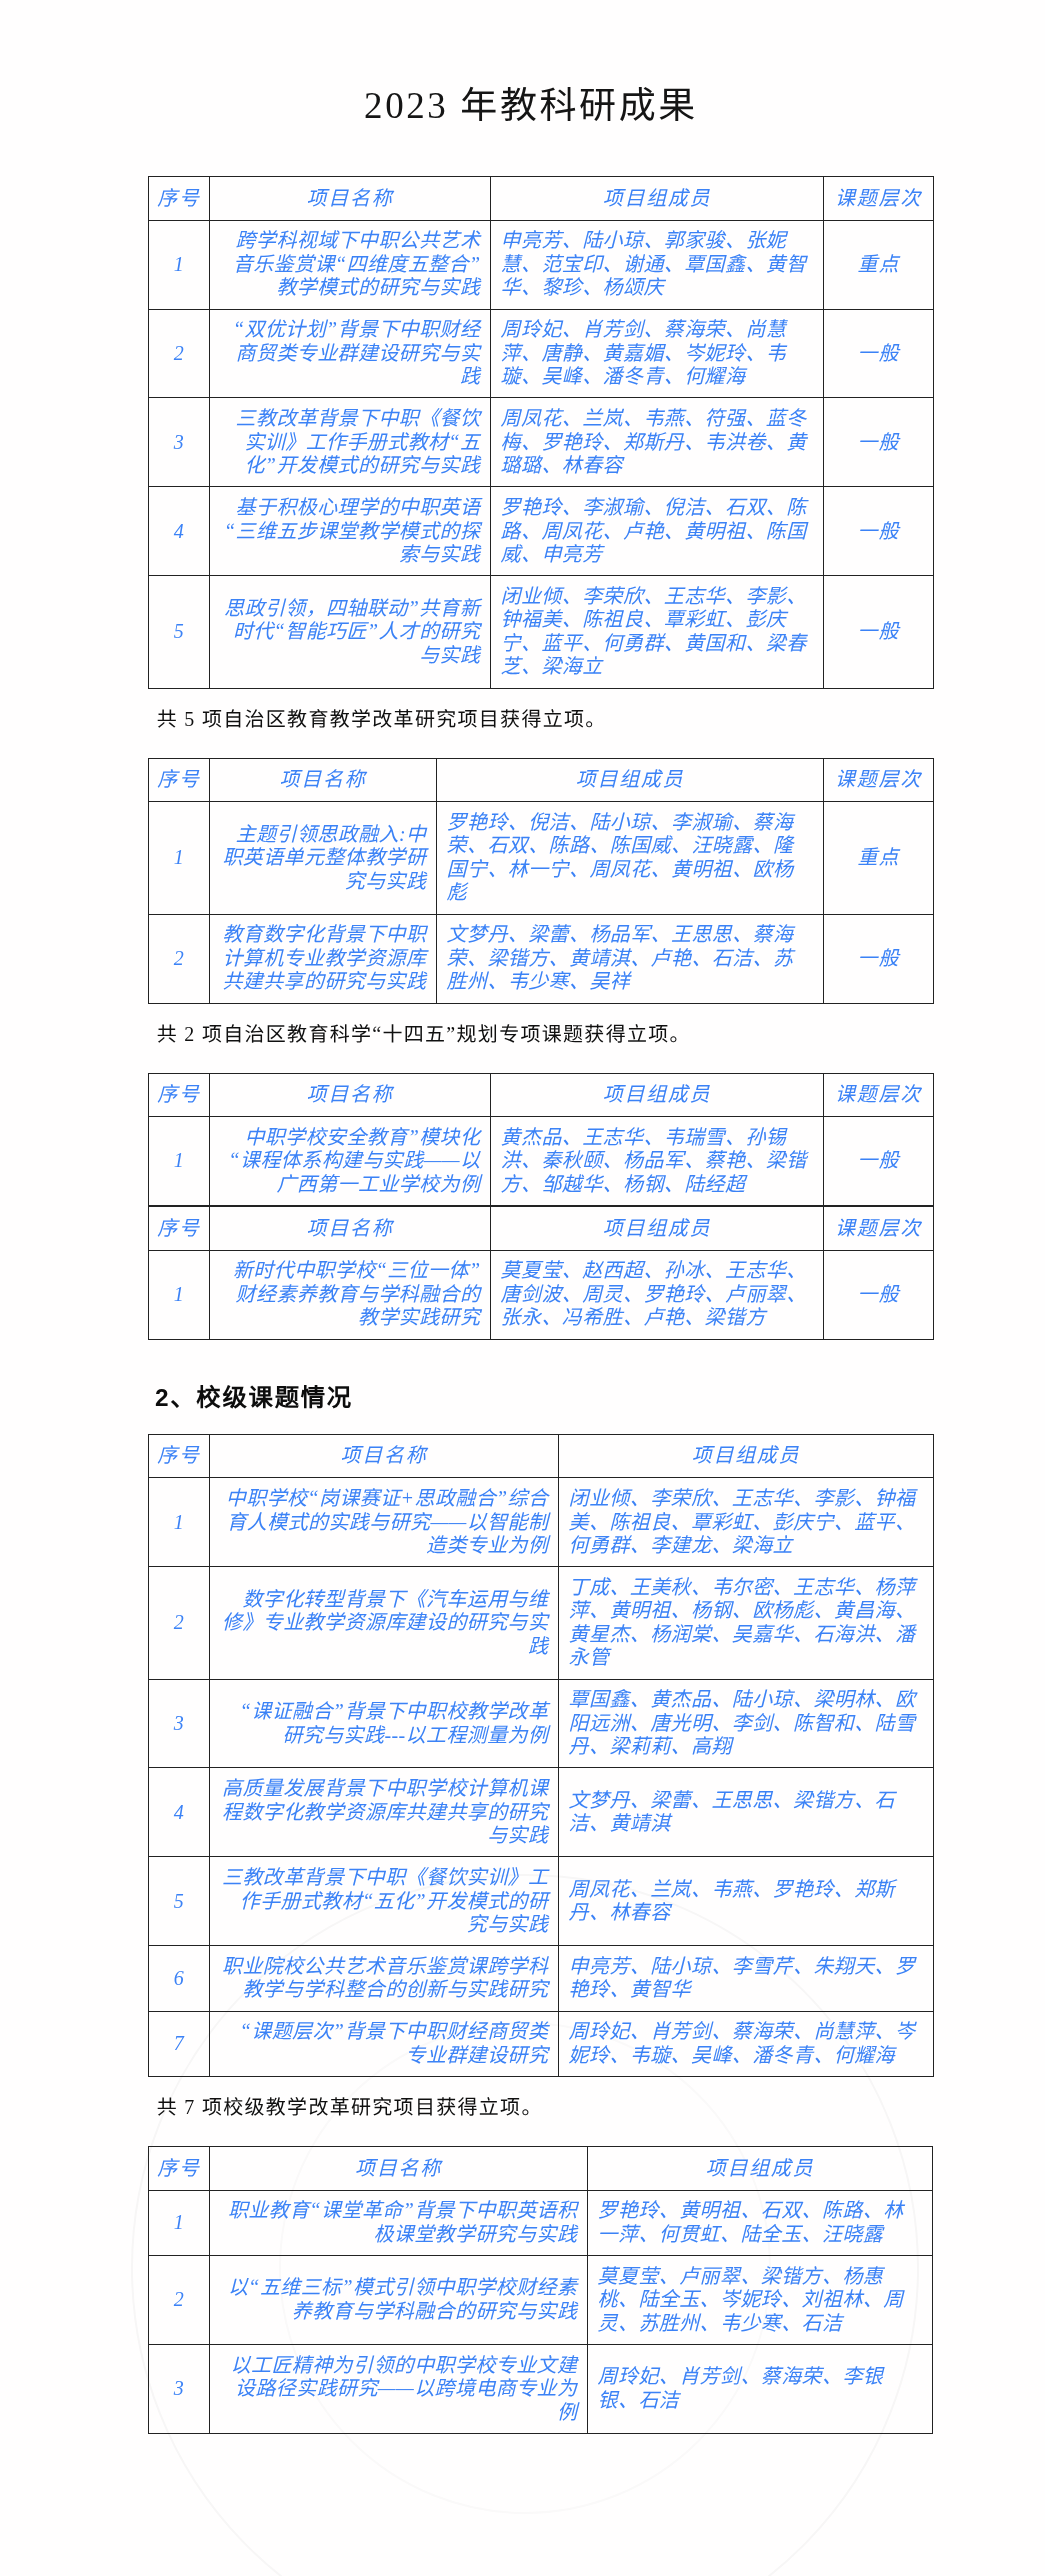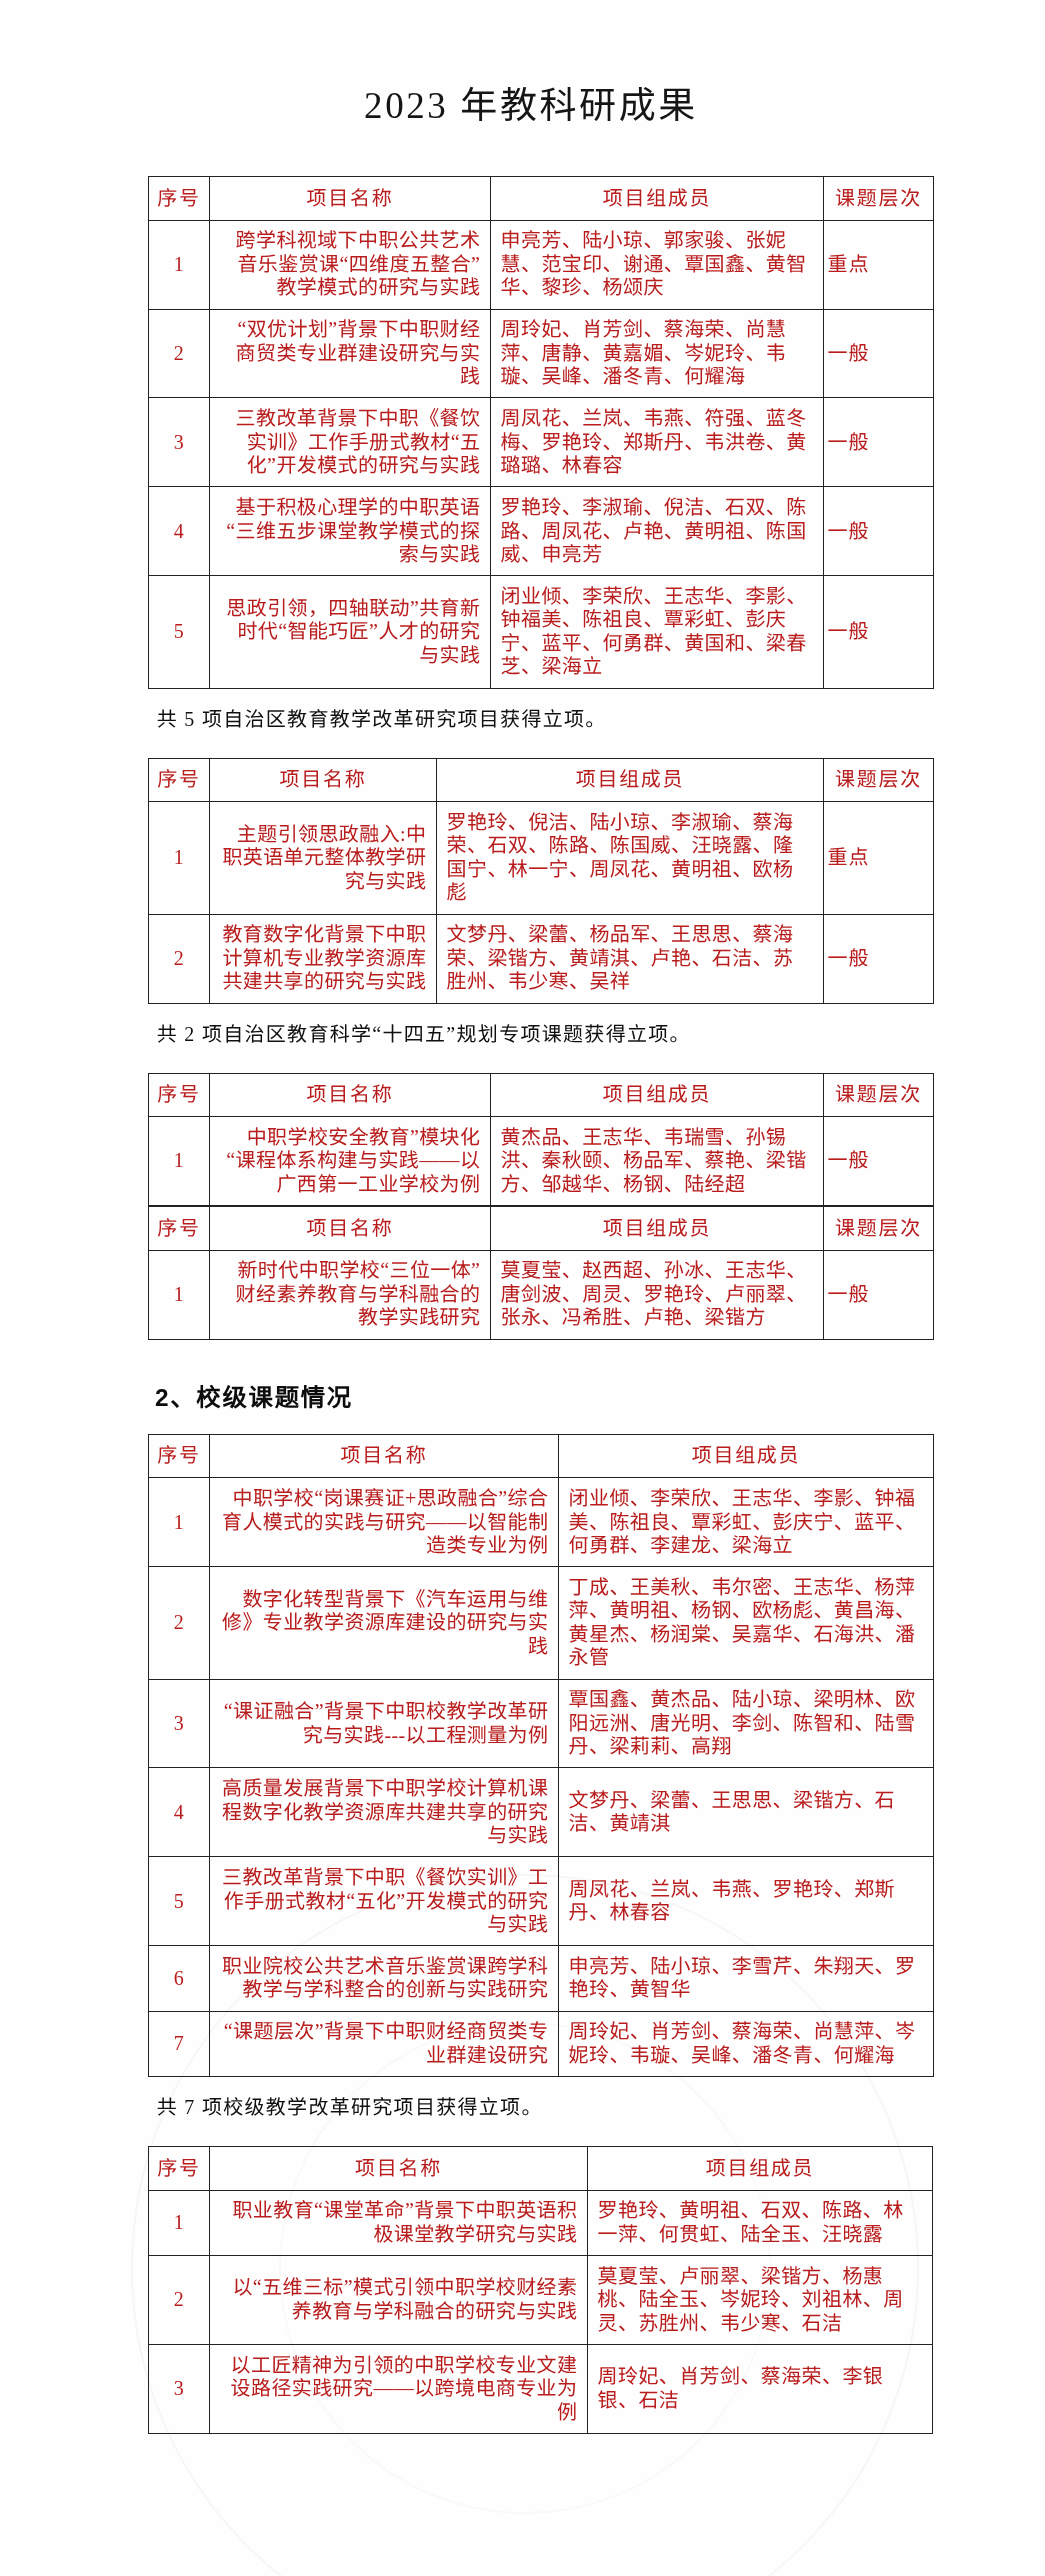--- a/index.html
+++ b/index.html
@@ -48,37 +48,38 @@
   }
   .section-heading.first { margin-top: 0; }
 
   table.projects-table {
     border-collapse: collapse;
     table-layout: fixed;
     width: 784px;
     font-size: 20px;
     line-height: 23.5px;
     letter-spacing: 0.4px;
-    color: #b91c1c;
+    color: #3b82f6;
+    font-style: italic;
   }
   table.projects-table th,
   table.projects-table td {
     border: 1.7px solid #222222;
     vertical-align: middle;
     box-sizing: border-box;
     word-break: break-all;
   }
   table.projects-table th {
     font-weight: 400;
     text-align: center;
     padding: 9.6px 3.5px;
     letter-spacing: 1.7px;
   }
   td.seq-cell   { text-align: center; padding: 8.7px 3.5px; }
-  td.level-cell { text-align: left; padding: 8.7px 3.5px; letter-spacing: 0.9px; }
+  td.level-cell { text-align: center; padding: 8.7px 3.5px; letter-spacing: 0.9px; }
   td.name-cell    { text-align: right; padding: 8.7px 9.6px; }
   td.members-cell { text-align: left; padding: 8.7px 9.6px; }
 
   .summary-note {
     font-size: 20px;
     letter-spacing: 1.3px;
     margin: 14px 0 26px 8.7px;
     color: #101010;
   }
 </style>

